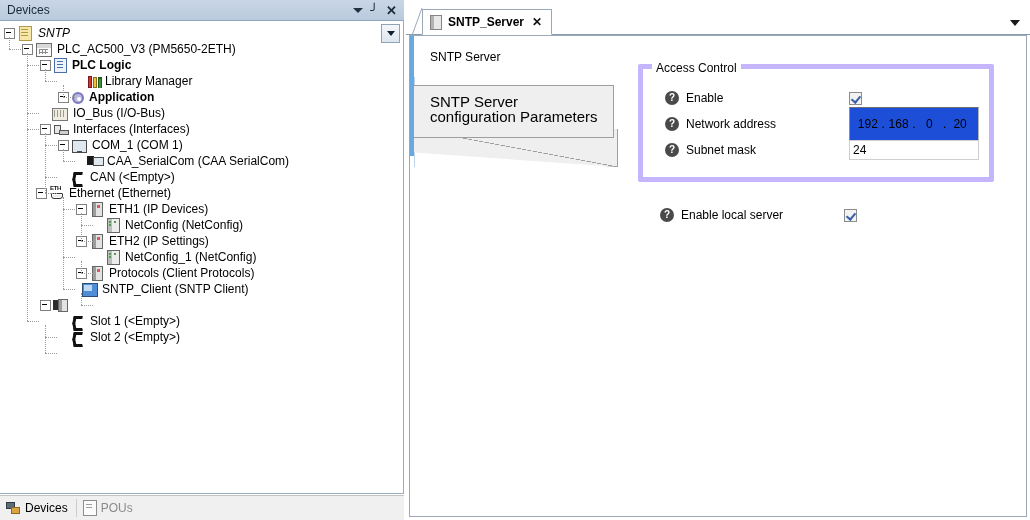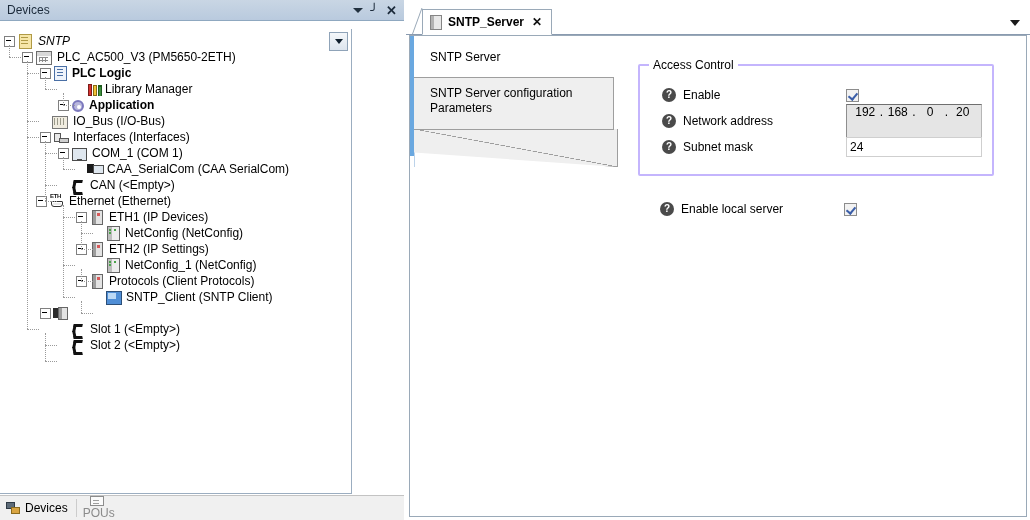--- a/index.html
+++ b/index.html
@@ -52,29 +52,28 @@
     font-size: 13px; line-height: 13px;
     font-family: "DejaVu Sans", sans-serif;
   }
   .hdr-x {
     font-size: 13px; font-weight: bold; line-height: 13px;
   }
 
   #tree-area {
     position: absolute;
     left: 0; top: 21px;
-    width: 352px;
+    width: 404px;
     bottom: 26px;
     background: #ffffff;
     border: 1px solid #9badc0;
     border-top: none;
     border-left: none;
     box-sizing: border-box;
     overflow: hidden;
-    margin-top: 8px;
   }
   #tree-dropdown {
     position: absolute;
     right: 3px; top: 3px;
     width: 17px; height: 17px;
     background: linear-gradient(to bottom,#f4f7fa,#dde5ee);
     border: 1px solid #8fa3b8;
     display: flex; align-items: center; justify-content: center;
   }
   #tree-dropdown i {
@@ -312,21 +311,21 @@
     align-items: center;
     border-top: 1px solid #c3c3c3;
     box-sizing: border-box;
   }
   .btab {
     display: flex; align-items: center;
     height: 24px; padding: 0 8px 0 6px;
     font-size: 12px;
   }
   .btab.active { color: #000; }
-  .btab.inactive { color: #8b8b8b; flex-direction: column; }
+  .btab.inactive { color: #8b8b8b; }
   .btab-sep {
     width: 1px; height: 18px; background: #cccccc;
   }
   .ic-devices-tab {
     width: 15px; height: 13px; margin-right: 4px; position: relative;
   }
   .ic-devices-tab::before{
     content:""; position:absolute;left:0;top:0;width:9px;height:7px;
     background:#5d6b78;border:1px solid #2f3a45;box-sizing:border-box;
   }
@@ -429,28 +428,28 @@
     color: #000;
     background: #ffffff;
   }
   #vtab-active-wrap {
     position: absolute;
     left: 4px; top: 41px;
     width: 204px; height: 90px;
   }
   #vtab-active {
     position: absolute;
-    left: 0; top: 0;
+    left: 0; top: 8px;
     width: 200px; height: 53px;
     background: #efefef;
     border: 1px solid #9e9e9e;
     border-left: none;
     box-sizing: border-box;
     padding: 8px 8px 0 16px;
-    font-size: 12px;
+    font-size: 15px;
     line-height: 15px;
     color: #000;
   }
   #vtab-tail {
     position: absolute;
     left: 0; top: 52px;
     width: 204px; height: 38px;
     background: #efefef;
     border-right: 1px solid #9e9e9e;
     border-bottom: 1px solid #9e9e9e;
@@ -473,21 +472,21 @@
   }
 
   
   #form {
     position: absolute;
     left: 228px; top: 22px;
     width: 372px;
   }
   #groupbox {
     position: relative;
-    border: 2px solid #c4b5fd;
+    border: 5px solid #c4b5fd;
     border-radius: 2px;
     padding: 16px 10px 14px 10px;
     box-sizing: border-box;
     width: 356px;
     margin-top: 6px;
   }
   #groupbox-legend {
     position: absolute;
     left: 9px; top: -8px;
     background: #ffffff;
@@ -536,23 +535,23 @@
     width: 4px; height: 7px;
     border: solid #3b5ea8;
     border-width: 0 2px 2px 0;
     transform: rotate(40deg);
   }
   .ipfield {
     width: 148px; height: 35px;
     border: 1px solid #b6b6b6;
     border-top: 1px solid #6f6f6f;
     border-left: 1px solid #8e8e8e;
-    background: #e5e5e5;
+    background: #1d4ed8;
     display: flex;
-    align-items: flex-start;
+    align-items: center;
     justify-content: space-around;
     box-sizing: border-box;
     font-size: 12px;
     padding: 0 6px;
   }
   .ipseg { min-width: 20px; text-align: center; }
   .ipdot { color: #000; }
   .txtfield {
     width: 148px; height: 20px;
     border: 1px solid #cfcfcf;
@@ -659,21 +658,21 @@
         <div class="trow" style="padding-left: 94px; margin-top: 0px;">
           <span class="spacer" style="width: 11px;"></span>
           <span class="ico ic-netconfig"></span>
           <span class="tlabel">NetConfig_1 (NetConfig)</span>
         </div>
         <div class="trow" style="padding-left: 76px; margin-top: 0px;">
           <span class="expander"></span>
           <span class="ico ic-ipsettings"></span>
           <span class="tlabel">Protocols (Client Protocols)</span>
         </div>
-        <div class="trow" style="padding-left: 94px; margin-top: 0px;">
+        <div class="trow" style="padding-left: 70px; margin-top: 0px;">
           <span class="spacer" style="width: 11px;"></span>
           <span class="ico ic-client"></span>
           <span class="tlabel">SNTP_Client (SNTP Client)</span>
         </div>
         <div class="trow" style="padding-left: 40px; margin-top: 0px;">
           <span class="expander"></span>
           <span class="ico ic-extbus"></span>
         </div>
         <div class="trow" style="padding-left: 58px; margin-top: 0px;">
           <span class="spacer" style="width: 11px;"></span>

